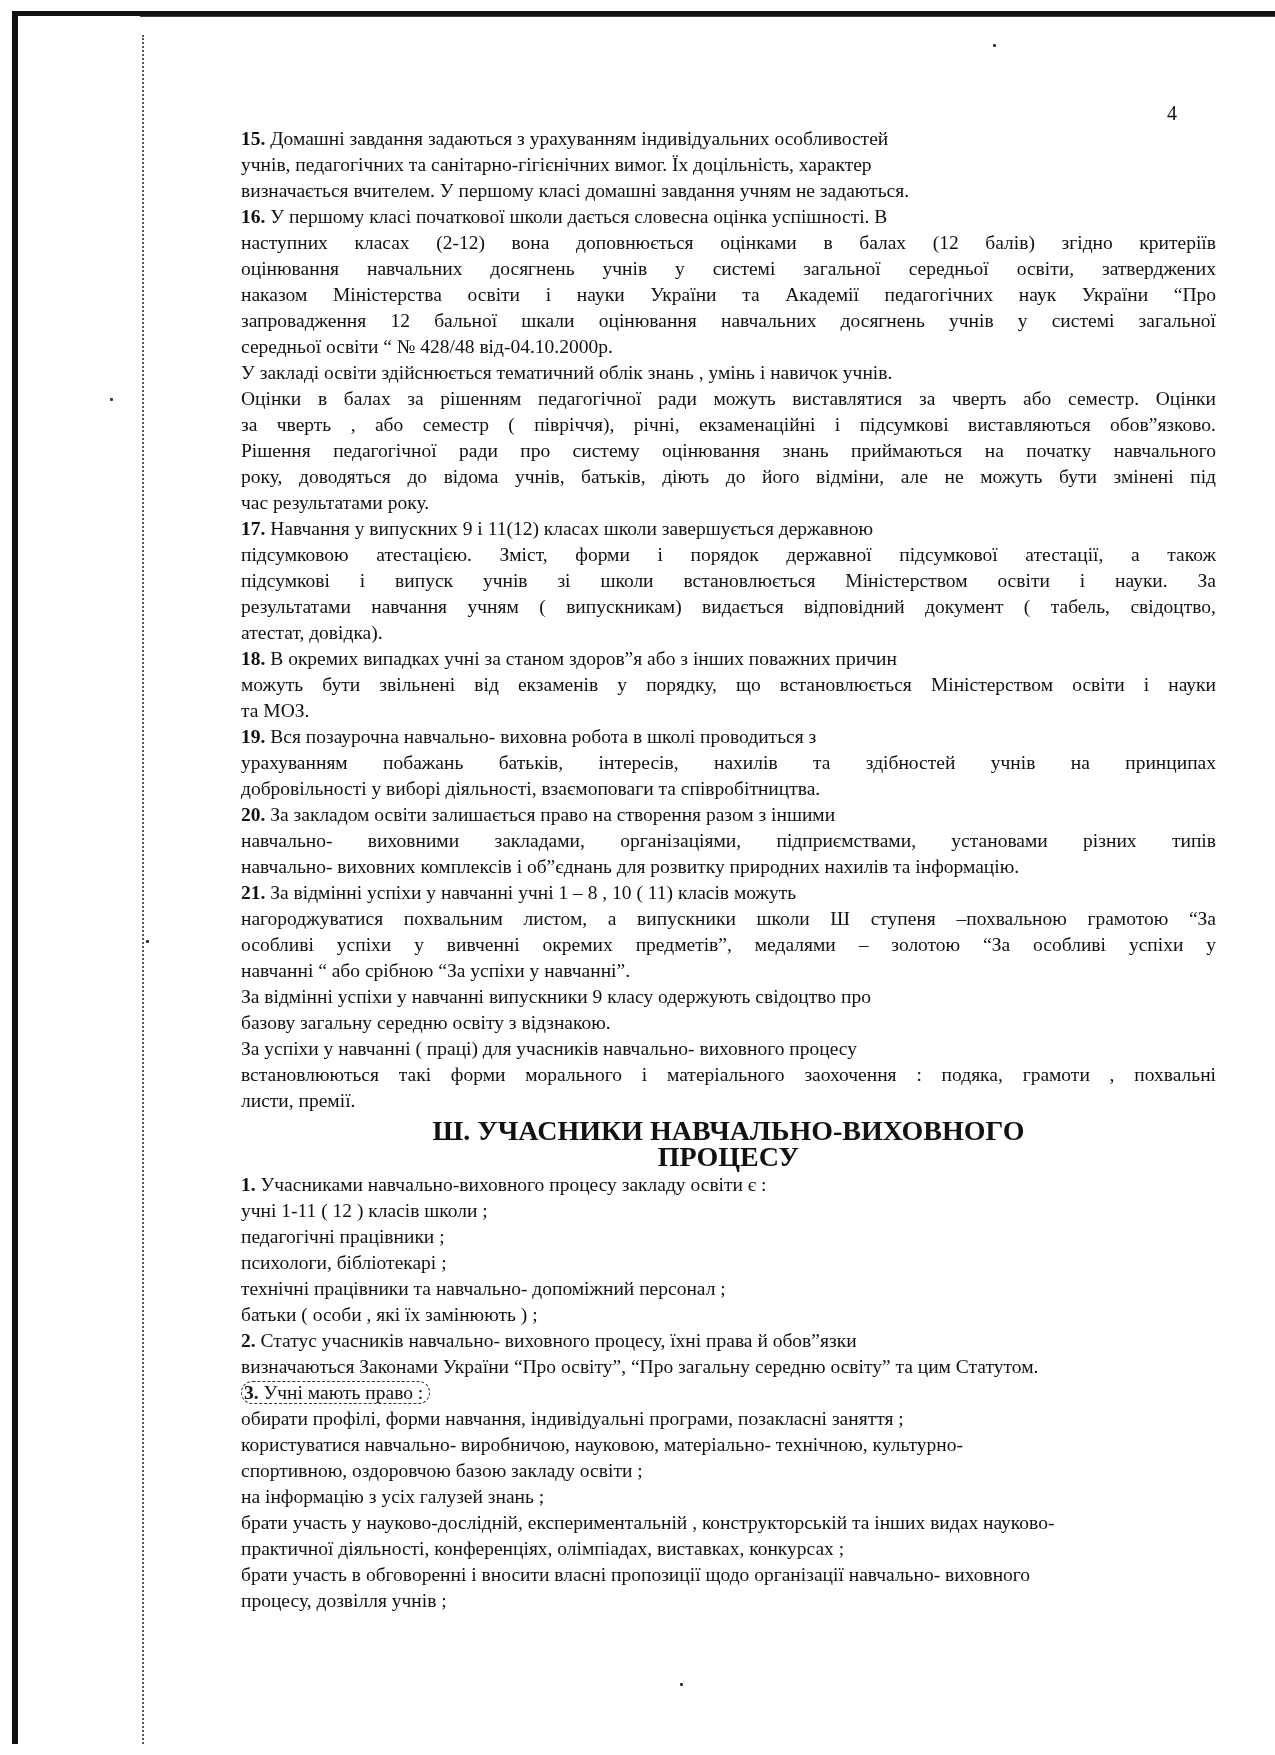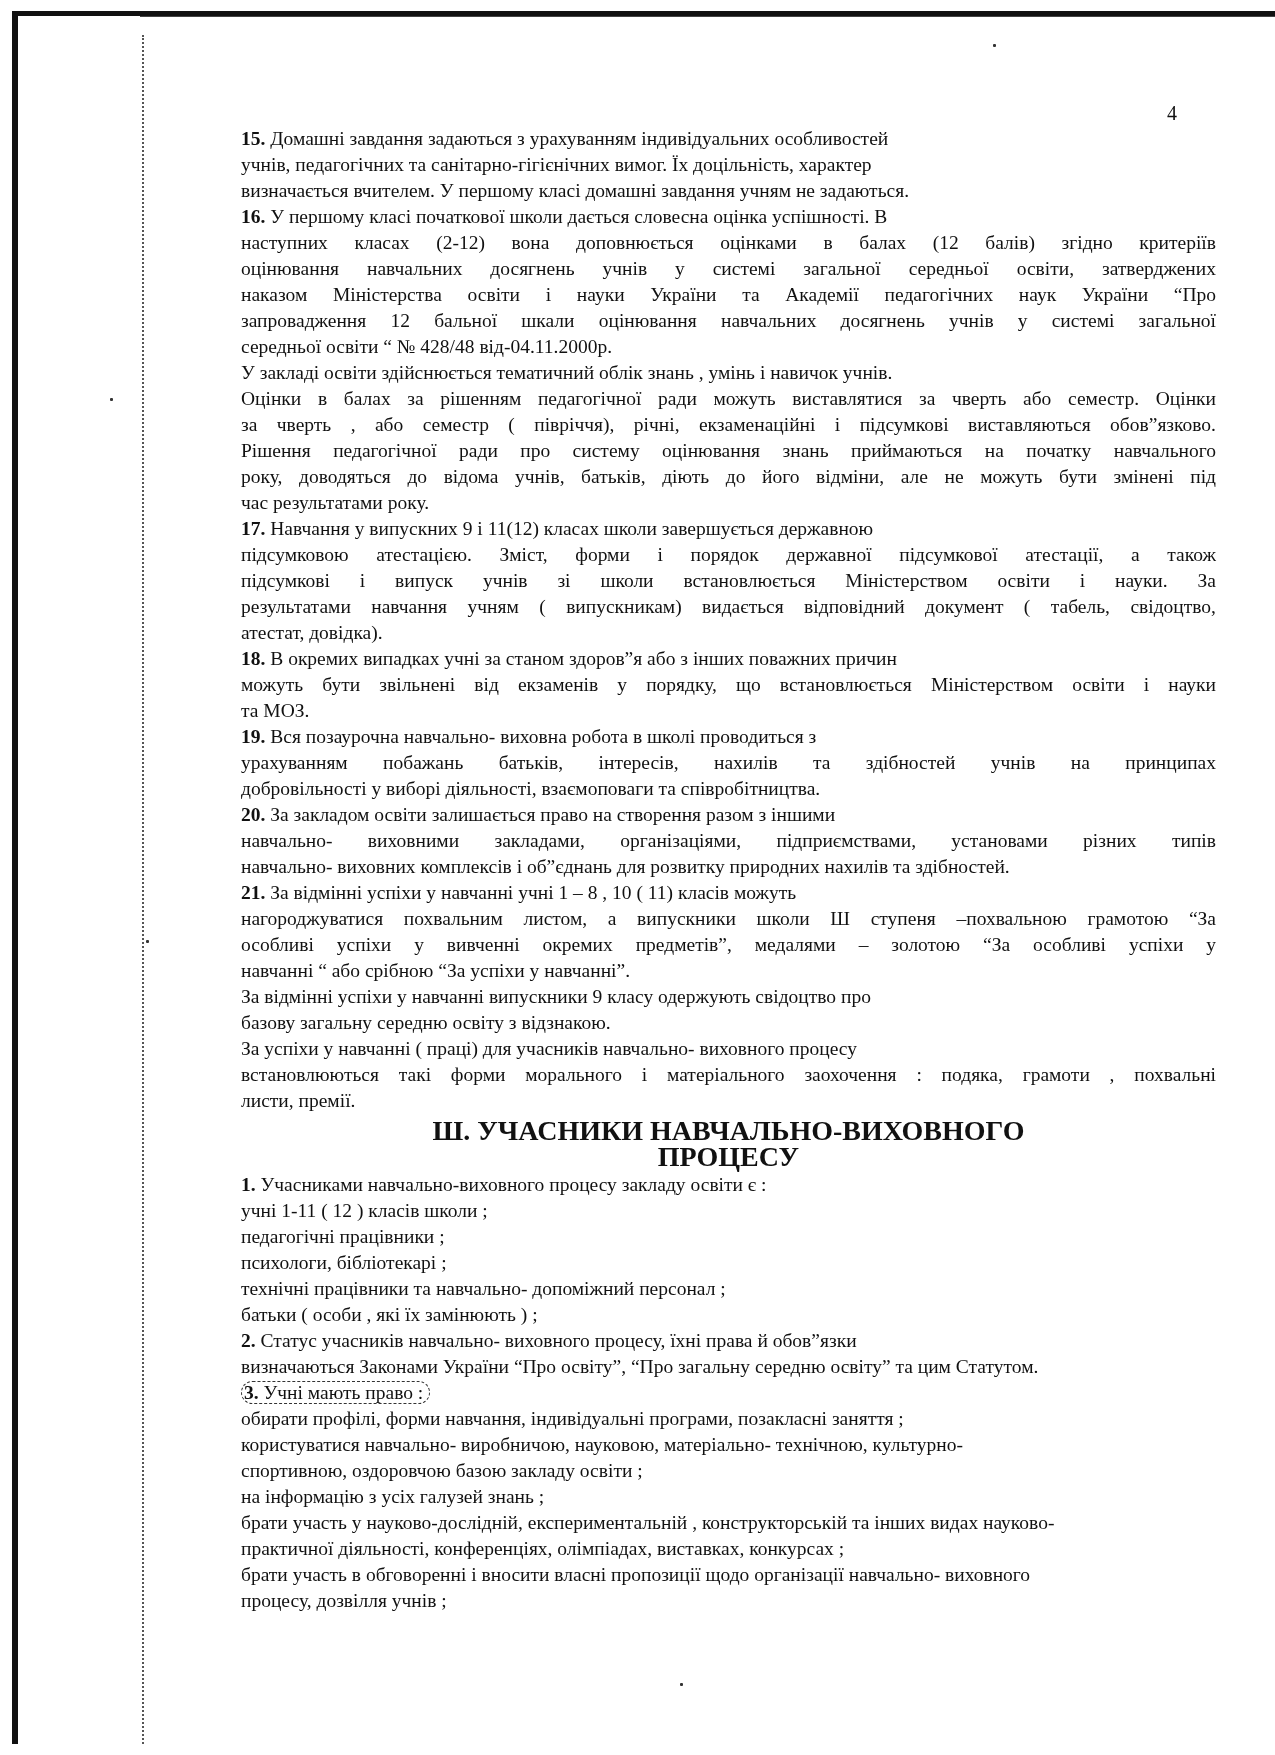--- a/index.html
+++ b/index.html
@@ -37,41 +37,41 @@
 <div class="content">
   <div id="before">
       <div class="p"><span><span class="num">15. </span><span>Домашні завдання задаються з урахуванням індивідуальних особливостей</span></span></div>
       <div class="p"><span><span>учнів, педагогічних та санітарно-гігієнічних вимог. Їх доцільність, характер</span></span></div>
       <div class="p"><span><span>визначається вчителем. У першому класі домашні завдання учням не задаються.</span></span></div>
       <div class="p"><span><span class="num">16. </span><span>У першому класі початкової школи дається словесна оцінка успішності. В</span></span></div>
       <div class="p j"><span><span>наступних класах (2-12) вона доповнюється оцінками в балах (12 балів) згідно критеріїв</span></span></div>
       <div class="p j"><span><span>оцінювання навчальних досягнень учнів у системі загальної середньої освіти, затверджених</span></span></div>
       <div class="p j"><span><span>наказом Міністерства освіти і науки України та Академії педагогічних наук України “Про</span></span></div>
       <div class="p j"><span><span>запровадження 12 бальної шкали оцінювання навчальних досягнень учнів у системі загальної</span></span></div>
-      <div class="p"><span><span>середньої освіти “ № 428/48 від-04.11.2000р.</span></span></div>
+      <div class="p"><span><span>середньої освіти “ № 428/48 від-04.10.2000р.</span></span></div>
       <div class="p"><span><span>У закладі освіти здійснюється тематичний облік знань , умінь і навичок учнів.</span></span></div>
       <div class="p j"><span><span>Оцінки в балах за рішенням педагогічної ради можуть виставлятися за чверть або семестр. Оцінки</span></span></div>
       <div class="p j"><span><span>за чверть , або семестр ( півріччя), річні, екзаменаційні і підсумкові виставляються обов”язково.</span></span></div>
       <div class="p j"><span><span>Рішення педагогічної ради про систему оцінювання знань приймаються на початку навчального</span></span></div>
       <div class="p j"><span><span>року, доводяться до відома учнів, батьків, діють до його відміни, але не можуть бути змінені під</span></span></div>
       <div class="p"><span><span>час результатами року.</span></span></div>
       <div class="p"><span><span class="num">17. </span><span>Навчання у випускних 9 і 11(12) класах  школи завершується державною</span></span></div>
       <div class="p j"><span><span>підсумковою атестацією. Зміст, форми і порядок державної підсумкової атестації, а також</span></span></div>
       <div class="p j"><span><span>підсумкові і випуск учнів зі школи встановлюється Міністерством освіти і науки. За</span></span></div>
       <div class="p j"><span><span>результатами навчання учням ( випускникам) видається відповідний документ ( табель, свідоцтво,</span></span></div>
       <div class="p"><span><span>атестат, довідка).</span></span></div>
       <div class="p"><span><span class="num">18. </span><span>В окремих випадках учні за станом здоров”я або з інших поважних причин</span></span></div>
       <div class="p j"><span><span>можуть бути звільнені від екзаменів у порядку, що встановлюється Міністерством освіти і науки</span></span></div>
       <div class="p"><span><span>та МОЗ.</span></span></div>
       <div class="p"><span><span class="num">19. </span><span>Вся позаурочна навчально- виховна робота в школі проводиться з</span></span></div>
       <div class="p j"><span><span>урахуванням побажань батьків, інтересів, нахилів та здібностей учнів на принципах</span></span></div>
       <div class="p"><span><span>добровільності у виборі діяльності, взаємоповаги та співробітництва.</span></span></div>
       <div class="p"><span><span class="num">20. </span><span>За закладом освіти залишається право на створення разом з іншими</span></span></div>
       <div class="p j"><span><span>навчально- виховними закладами, організаціями, підприємствами, установами різних типів</span></span></div>
-      <div class="p"><span><span>навчально- виховних комплексів і об”єднань для розвитку природних нахилів та здібностей.</span></span></div>
+      <div class="p"><span><span>навчально- виховних комплексів і об”єднань для розвитку природних нахилів та інформацію.</span></span></div>
       <div class="p"><span><span class="num">21. </span><span>За відмінні успіхи у навчанні учні 1 – 8 , 10 ( 11) класів можуть</span></span></div>
       <div class="p j"><span><span>нагороджуватися похвальним листом, а випускники школи Ш ступеня –похвальною грамотою “За</span></span></div>
       <div class="p j"><span><span>особливі успіхи у вивченні окремих предметів”, медалями – золотою “За особливі успіхи у</span></span></div>
       <div class="p"><span><span>навчанні “ або срібною “За  успіхи у навчанні”.</span></span></div>
       <div class="p"><span><span>За відмінні успіхи у навчанні випускники 9 класу одержують свідоцтво про</span></span></div>
       <div class="p"><span><span>базову загальну середню освіту з відзнакою.</span></span></div>
       <div class="p"><span><span>За успіхи у навчанні ( праці) для учасників навчально- виховного процесу</span></span></div>
       <div class="p j"><span><span>встановлюються такі форми морального і матеріального заохочення : подяка, грамоти , похвальні</span></span></div>
       <div class="p"><span><span>листи, премії.</span></span></div>
     </div>

